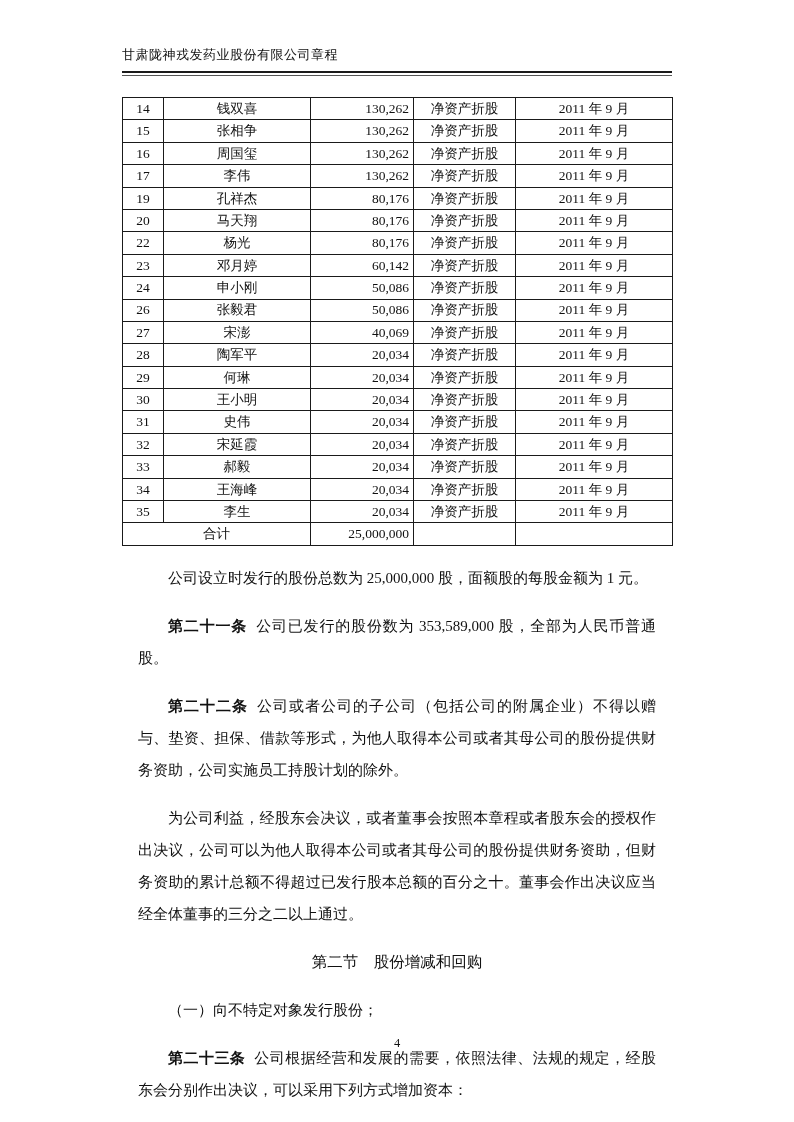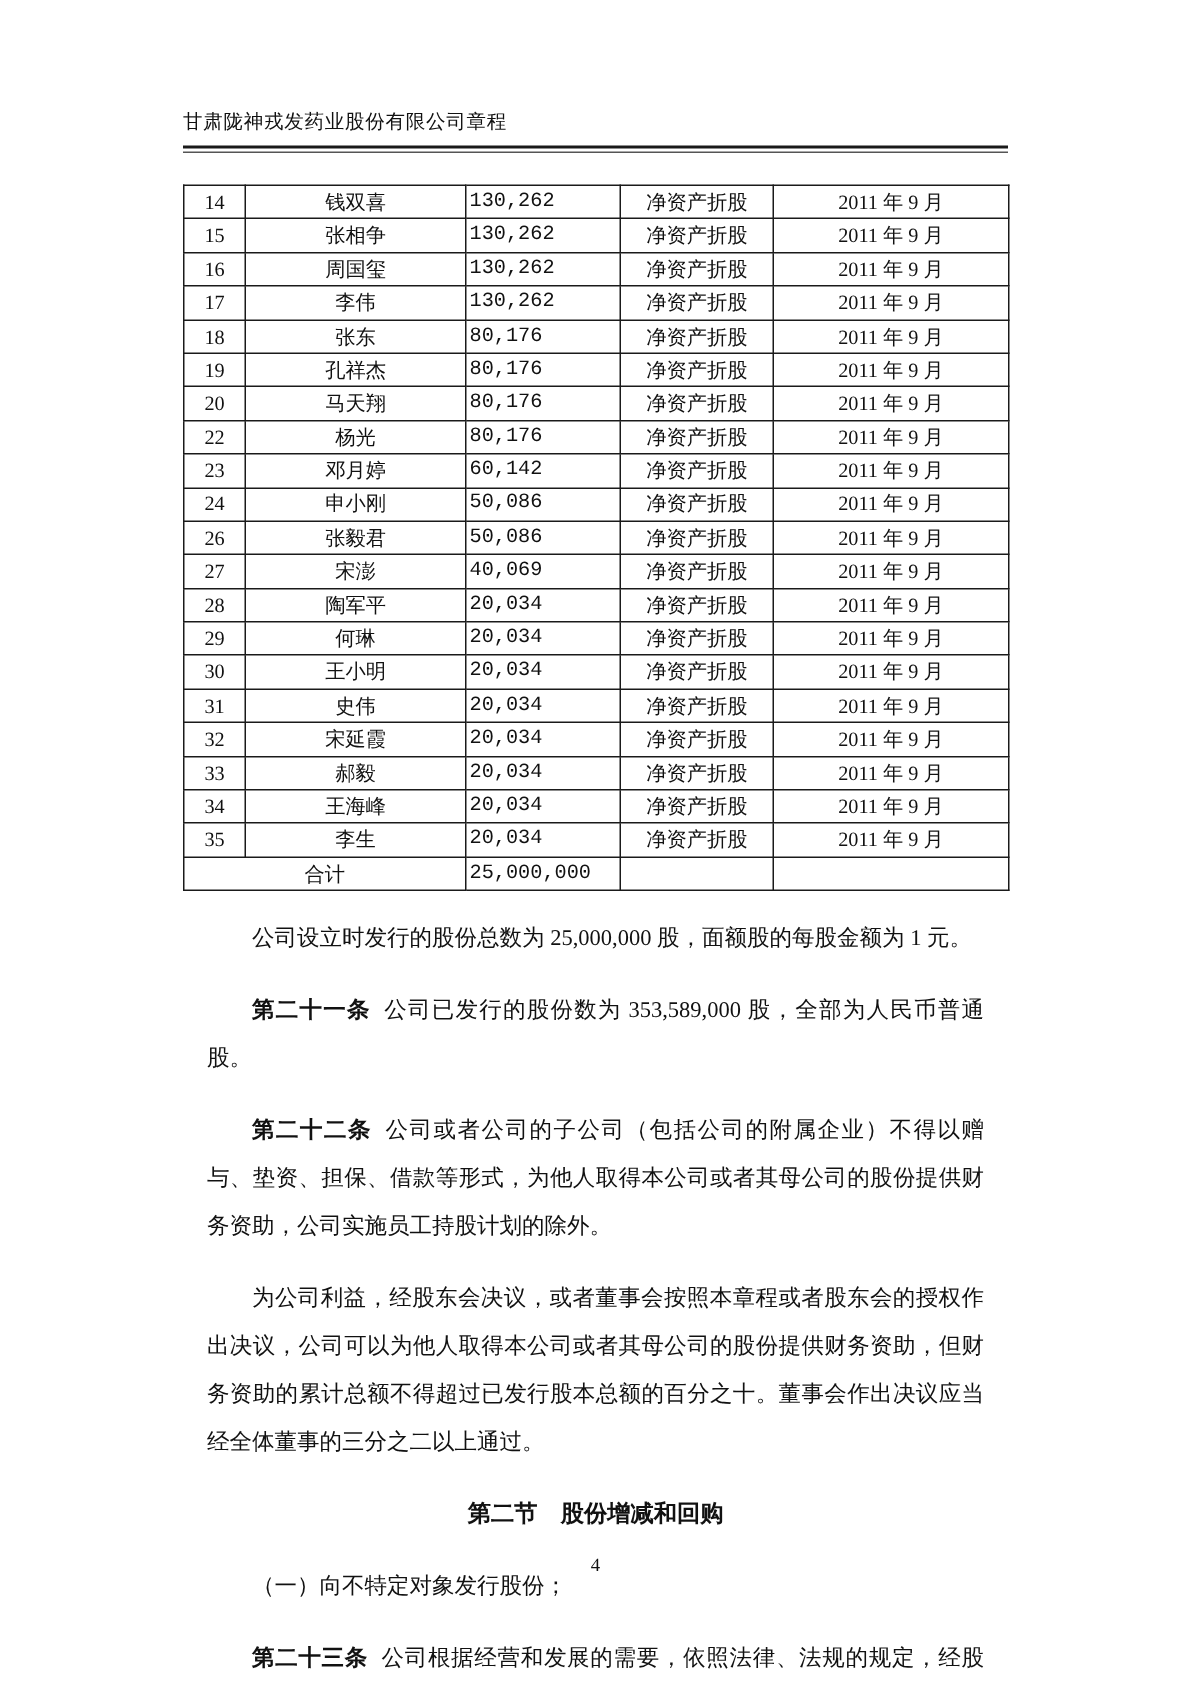--- a/index.html
+++ b/index.html
@@ -12,21 +12,21 @@
     font-family: "Liberation Serif", "DejaVu Serif", serif;
     overflow: hidden;
   }
   .content {
     position: absolute;
     left: 122px;
     width: 550px;
     top: 0;
   }
   .doc-header {
-    margin-top: 72px;
+    margin-top: 46px;
     font-size: 13px;
     letter-spacing: 0.5px;
     padding-bottom: 7px;
     border-bottom: 2.5px solid #1a1a1a;
     position: relative;
   }
   .doc-header::after {
     content: "";
     position: absolute;
     left: 0; right: 0;
@@ -43,39 +43,39 @@
     border: 1px solid #1a1a1a;
     height: 21.4px;
     font-size: 13.5px;
     line-height: 1;
     text-align: center;
     padding: 0 2px;
     overflow: hidden;
     white-space: nowrap;
   }
   table.sh-table td.num {
-    text-align: left;
-    padding-right: 24px;
-    font-family: Liberation Mono, monospace;
+    text-align: right;
+    padding-right: 4px;
+    font-family: Liberation Serif, serif;
   }
   .body-text {
     margin-top: 8px;
     font-size: 15px;
     line-height: 32px;
     text-align: justify;
   }
   .body-text p {
     margin: 16px;
     text-indent: 2em;
   }
   .label { font-weight: bold; margin-right: 0.6em; }
   h2.section-heading {
     margin: 9px 0 13px 0;
     font-size: 15.5px;
-    font-weight: bold;
+    font-weight: normal;
     text-align: center;
     text-indent: 0;
     line-height: 32px;
   }
   .page-number {
     position: absolute;
     left: 0;
     width: 794px;
     top: 1036px;
     text-align: center;
@@ -121,27 +121,20 @@
             <td>16</td>
             <td>周国玺</td>
             <td class="num">130,262</td>
             <td>净资产折股</td>
             <td>2011 年 9 月</td>
           </tr>
           <tr>
             <td>17</td>
             <td>李伟</td>
             <td class="num">130,262</td>
-            <td>净资产折股</td>
-            <td>2011 年 9 月</td>
-          </tr>
-          <tr>
-            <td>18</td>
-            <td>张东</td>
-            <td class="num">80,176</td>
             <td>净资产折股</td>
             <td>2011 年 9 月</td>
           </tr>
           <tr>
             <td>19</td>
             <td>孔祥杰</td>
             <td class="num">80,176</td>
             <td>净资产折股</td>
             <td>2011 年 9 月</td>
           </tr>

